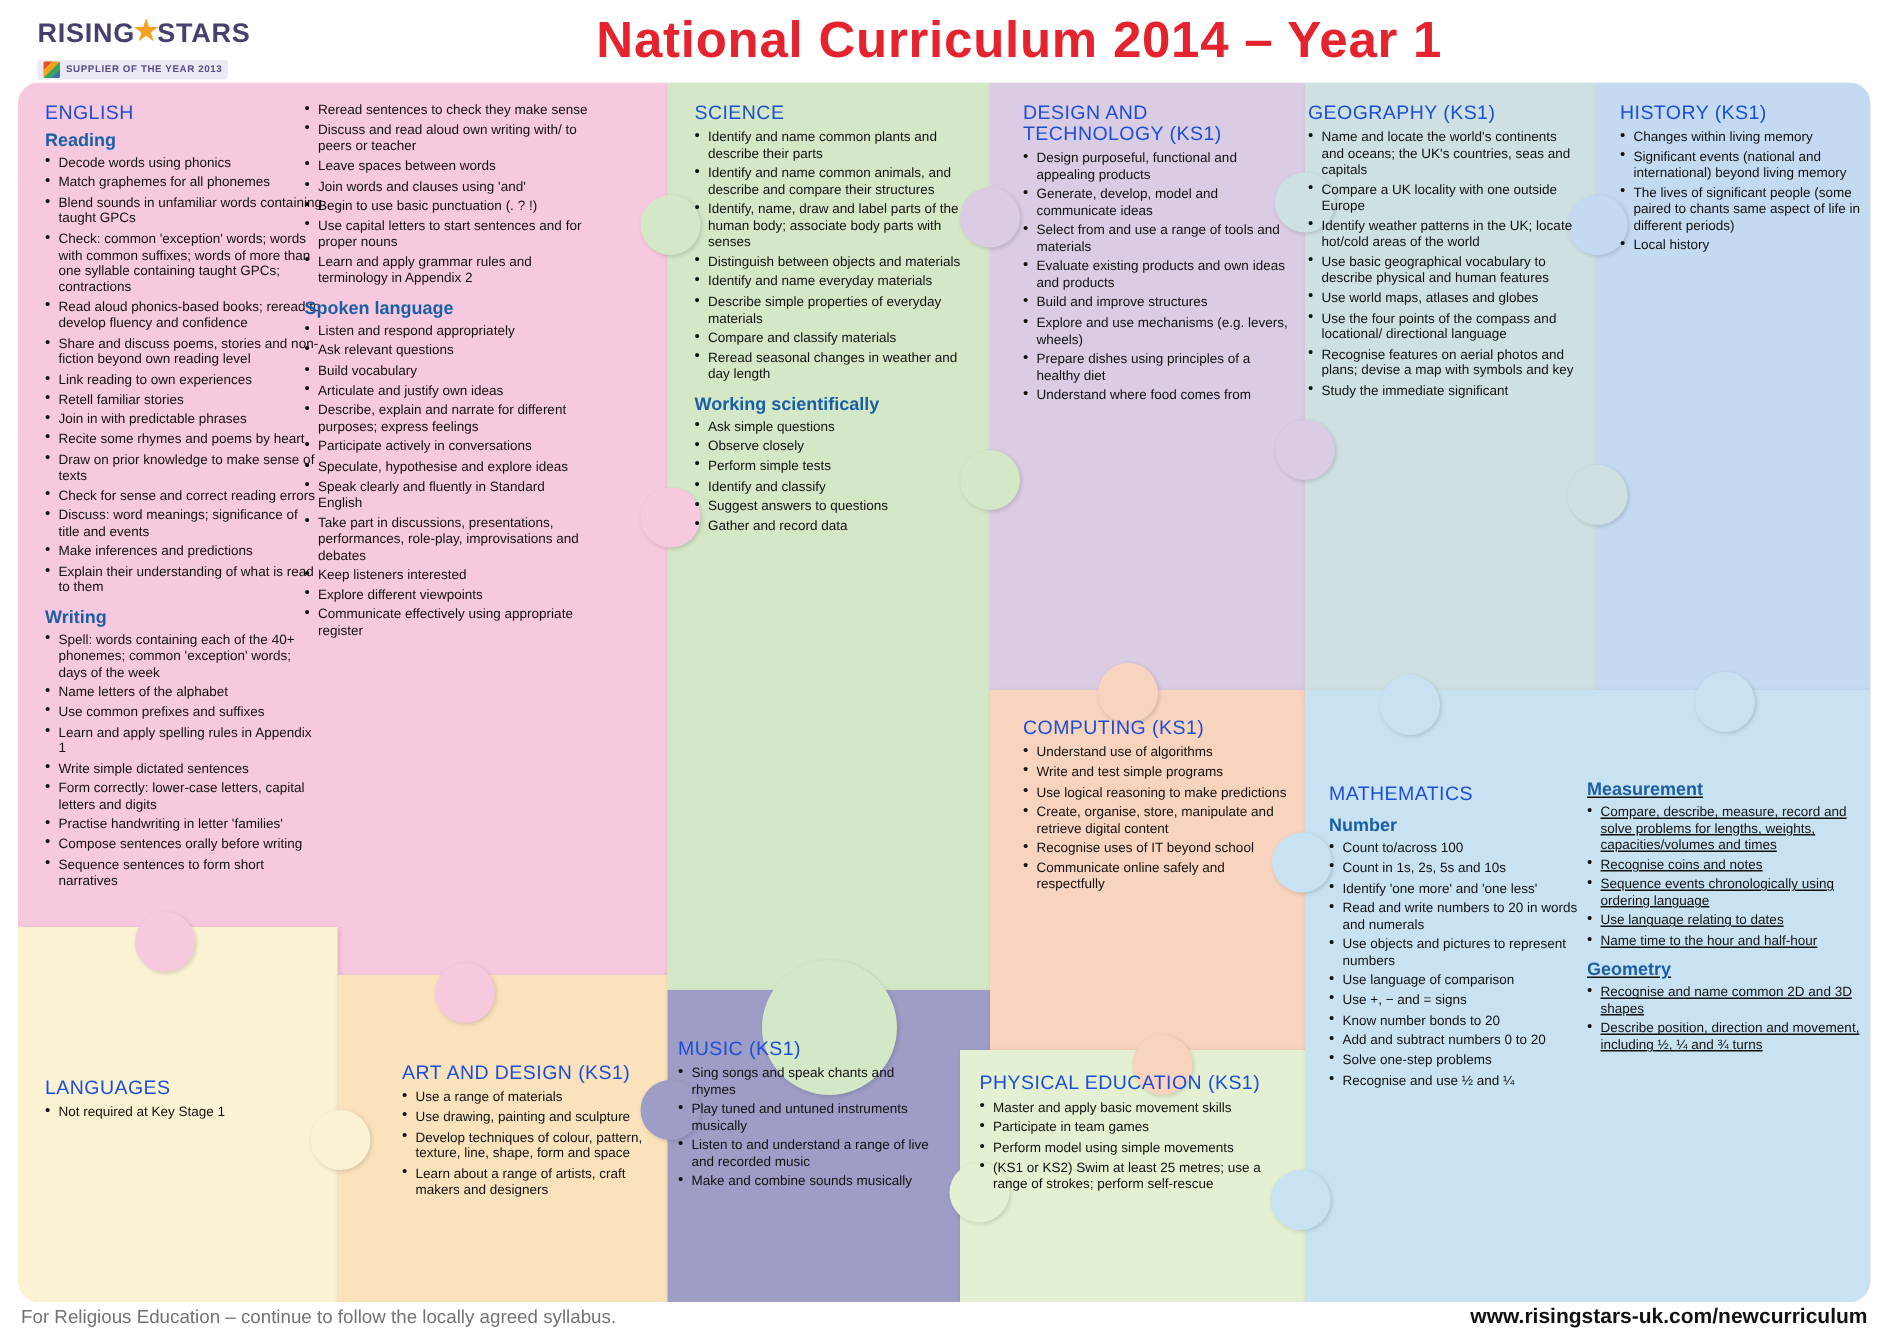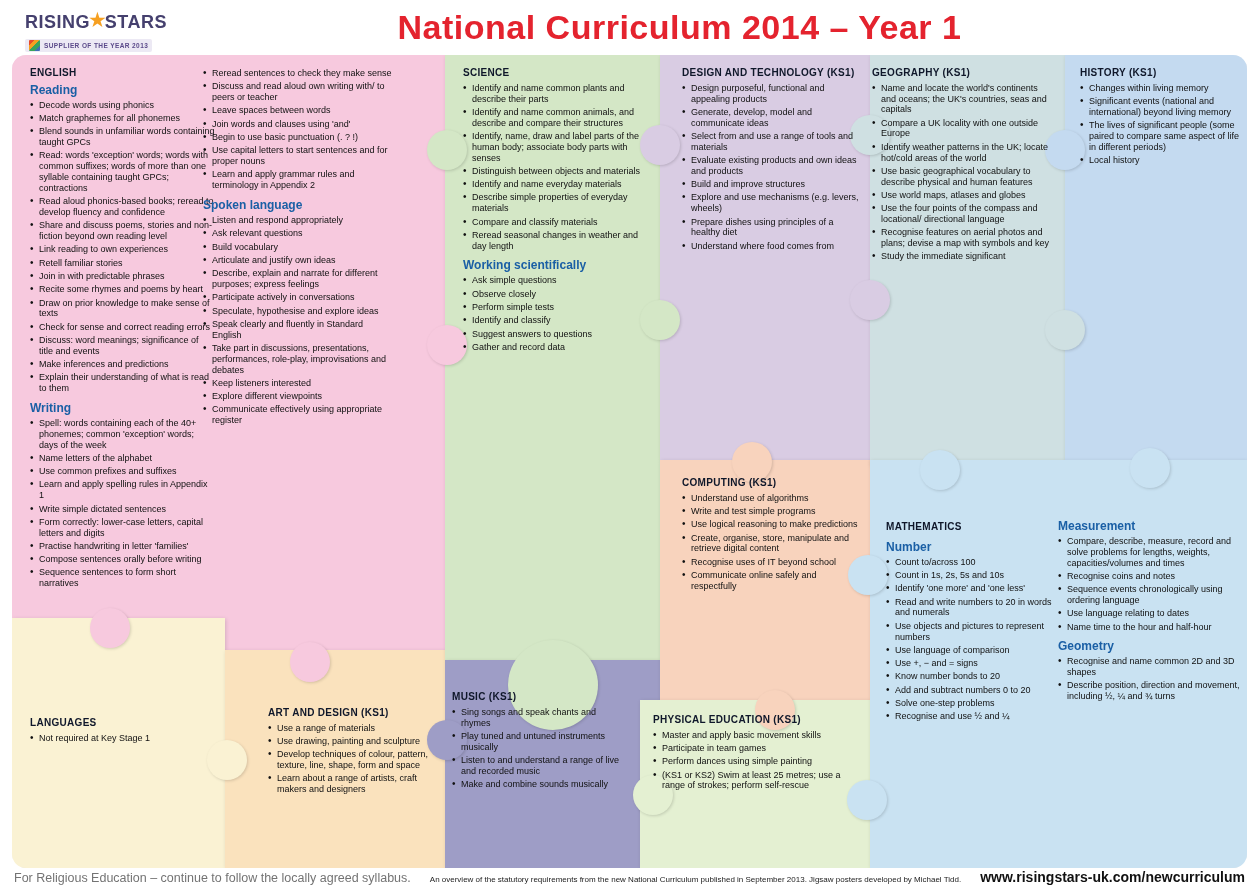--- a/index.html
+++ b/index.html
@@ -24,21 +24,21 @@
   .knob{position:absolute;z-index:1;border-radius:50%;box-shadow:1px 1px 3px rgba(0,0,0,.15);}
 
   
   .c-eng{background:#f7c9de;} .c-sci{background:#d4e7c6;} .c-dt{background:#d9cce3;}
   .c-geo{background:#cfe0e2;} .c-his{background:#c4daf0;} .c-com{background:#f8d3bd;}
   .c-mat{background:#c9e2f2;} .c-mus{background:#9e9dc6;} .c-pe{background:#e4f0d2;}
   .c-art{background:#fae2bd;} .c-lan{background:#faf2d3;}
 
   
   .col{position:absolute;z-index:2;}
-  .subject-title{color:#0f172a;font-weight:bold;font-size:10px;line-height:1.08;letter-spacing:.3px;margin:0 0 4px 0;}
+  .subject-title{color:#1d4ed8;font-weight:normal;font-size:13px;line-height:1.08;letter-spacing:.3px;margin:0 0 4px 0;}
   .subhead{color:#1a5fa5;font-weight:bold;font-size:12px;margin:7px 0 3px 0;}
   .subhead.first{margin-top:1px;}
   ul.bullets{list-style:none;margin:0;padding:0;font-size:9px;line-height:1.2;}
   ul.bullets li{position:relative;padding-left:9px;margin-bottom:2.5px;}
   ul.bullets li::before{content:"\2022";position:absolute;left:0;top:-1px;font-size:10px;}
 
   
   #footer{position:absolute;left:14px;right:14px;top:869px;display:flex;align-items:baseline;justify-content:space-between;}
   #footer .f-left{font-size:12.5px;color:#737373;}
   #footer .f-center{font-size:8px;color:#222;text-align:center;flex:1;padding:0 18px;}
@@ -97,21 +97,21 @@
     <div class="knob c-mat" style="left:908px;top:395px;width:40px;height:40px;"></div>
     <div class="knob c-mat" style="left:1118px;top:393px;width:40px;height:40px;"></div>
 
     <div class="col" style="left:18px;top:13px;width:185px;">
       <div class="subject-title">ENGLISH</div>
       <div class="subhead first">Reading</div>
       <ul class="bullets">
           <li>Decode words using phonics</li>
           <li>Match graphemes for all phonemes</li>
           <li>Blend sounds in unfamiliar words containing taught GPCs</li>
-          <li>Read: words 'exception' words; words with common suffixes; words of more than one syllable containing taught GPCs; contractions</li>
+          <li>Check: common 'exception' words; words with common suffixes; words of more than one syllable containing taught GPCs; contractions</li>
           <li>Read aloud phonics-based books; reread to develop fluency and confidence</li>
           <li>Share and discuss poems, stories and non-fiction beyond own reading level</li>
           <li>Link reading to own experiences</li>
           <li>Retell familiar stories</li>
           <li>Join in with predictable phrases</li>
           <li>Recite some rhymes and poems by heart</li>
           <li>Draw on prior knowledge to make sense of texts</li>
           <li>Check for sense and correct reading errors</li>
           <li>Discuss: word meanings; significance of title and events</li>
           <li>Make inferences and predictions</li>
@@ -207,21 +207,21 @@
           <li>Recognise features on aerial photos and plans; devise a map with symbols and key</li>
           <li>Study the immediate significant</li>
         </ul>
     </div>
 
     <div class="col" style="left:1068px;top:13px;width:168px;">
       <div class="subject-title">HISTORY (KS1)</div>
       <ul class="bullets">
           <li>Changes within living memory</li>
           <li>Significant events (national and international) beyond living memory</li>
-          <li>The lives of significant people (some paired to compare same aspect of life in different periods)</li>
+          <li>The lives of significant people (some paired to chants same aspect of life in different periods)</li>
           <li>Local history</li>
         </ul>
     </div>
 
     <div class="col" style="left:670px;top:423px;width:182px;">
       <div class="subject-title">COMPUTING (KS1)</div>
       <ul class="bullets">
           <li>Understand use of algorithms</li>
           <li>Write and test simple programs</li>
           <li>Use logical reasoning to make predictions</li>
@@ -242,21 +242,21 @@
           <li>Use objects and pictures to represent numbers</li>
           <li>Use language of comparison</li>
           <li>Use +, − and = signs</li>
           <li>Know number bonds to 20</li>
           <li>Add and subtract numbers 0 to 20</li>
           <li>Solve one-step problems</li>
           <li>Recognise and use ½ and ¼</li>
         </ul>
     </div>
 
-    <div class="col" style="left:1046px;top:463px;width:188px;">
+    <div class="col" style="left:1046px;top:463px;width:188px;text-decoration:underline;">
       <div class="subhead first">Measurement</div>
       <ul class="bullets">
           <li>Compare, describe, measure, record and solve problems for lengths, weights, capacities/volumes and times</li>
           <li>Recognise coins and notes</li>
           <li>Sequence events chronologically using ordering language</li>
           <li>Use language relating to dates</li>
           <li>Name time to the hour and half-hour</li>
         </ul>
       <div class="subhead">Geometry</div>
       <ul class="bullets">
@@ -273,21 +273,21 @@
           <li>Listen to and understand a range of live and recorded music</li>
           <li>Make and combine sounds musically</li>
         </ul>
     </div>
 
     <div class="col" style="left:641px;top:660px;width:188px;">
       <div class="subject-title">PHYSICAL EDUCATION (KS1)</div>
       <ul class="bullets">
           <li>Master and apply basic movement skills</li>
           <li>Participate in team games</li>
-          <li>Perform dances using simple painting</li>
+          <li>Perform model using simple movements</li>
           <li>(KS1 or KS2) Swim at least 25 metres; use a range of strokes; perform self-rescue</li>
         </ul>
     </div>
 
     <div class="col" style="left:256px;top:653px;width:170px;">
       <div class="subject-title">ART AND DESIGN (KS1)</div>
       <ul class="bullets">
           <li>Use a range of materials</li>
           <li>Use drawing, painting and sculpture</li>
           <li>Develop techniques of colour, pattern, texture, line, shape, form and space</li>
@@ -299,17 +299,16 @@
       <div class="subject-title">LANGUAGES</div>
       <ul class="bullets">
           <li>Not required at Key Stage 1</li>
         </ul>
     </div>
 
   </div>
 
   <div id="footer">
     <span class="f-left">For Religious Education – continue to follow the locally agreed syllabus.</span>
-    <span class="f-center">An overview of the statutory requirements from the new National Curriculum published in September 2013. Jigsaw posters developed by Michael Tidd.</span>
     <span class="f-right">www.risingstars-uk.com/newcurriculum</span>
   </div>
 
 </div>
 
 </body></html>

